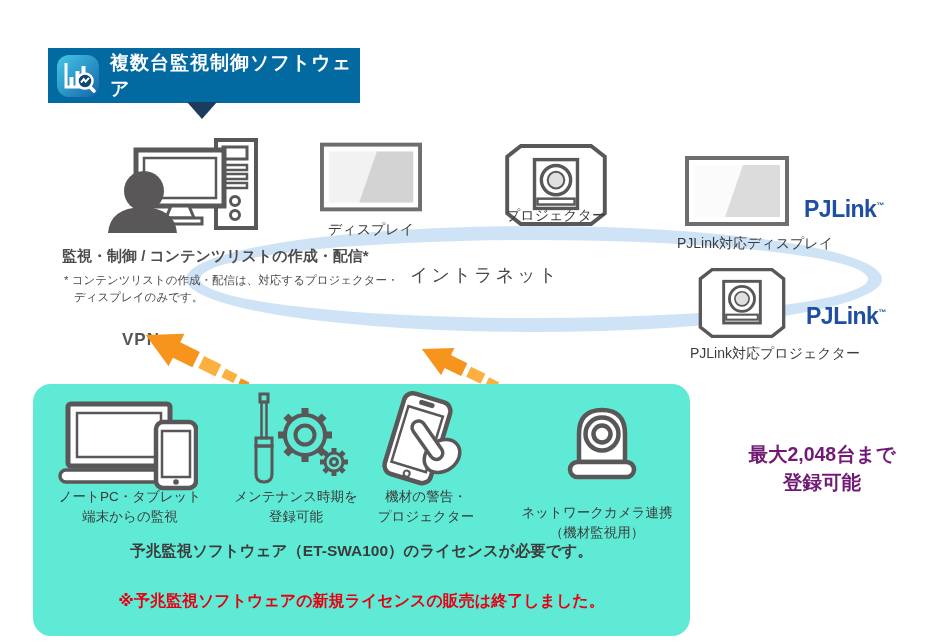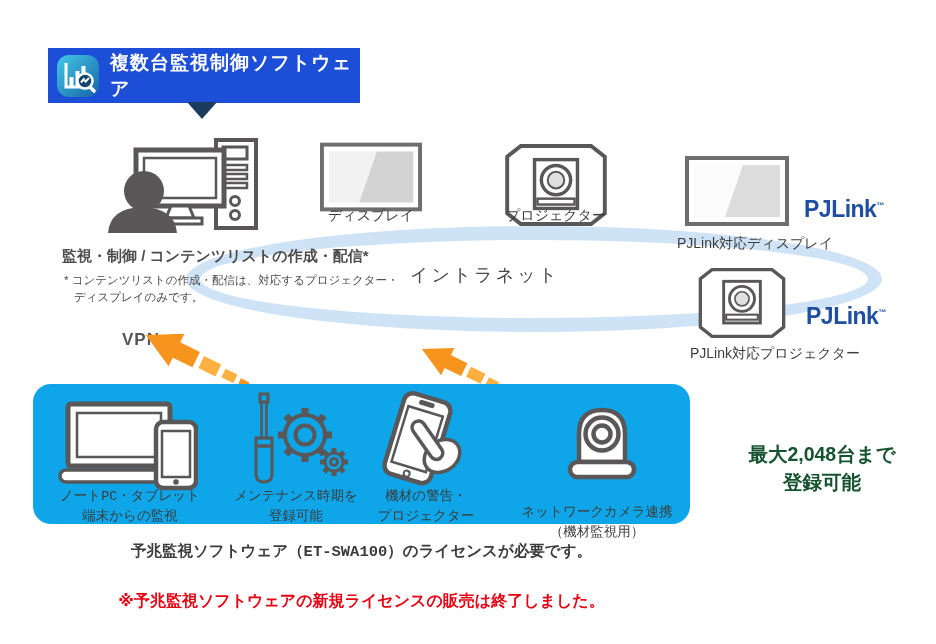--- a/index.html
+++ b/index.html
@@ -1,39 +1,39 @@
 <!DOCTYPE html>
 <html><head>
 <meta charset="utf-8">
 <style>
   html,body{margin:0;padding:0;background:#fff;}
   body{font-family:"Liberation Sans","DejaVu Sans",sans-serif;}
   #stage{position:relative;width:936px;height:644px;background:#fff;overflow:hidden;}
   .abs{position:absolute;}
   .lbl{font-size:14px;color:#3c3c3c;text-align:center;line-height:1.45;}
   
-  .badge{left:48px;top:48px;width:312px;height:55px;background:#1d4ed8;display:flex;align-items:center;gap:10px;padding-left:8px;box-sizing:border-box;}
+  .badge{left:48px;top:48px;width:312px;height:55px;background:#0369a1;display:flex;align-items:center;gap:10px;padding-left:8px;box-sizing:border-box;}
   .badge-title{color:#fff;font-size:19px;font-weight:bold;letter-spacing:1px;}
   .badge-pointer{left:187px;top:102px;width:0;height:0;border-left:15px solid transparent;border-right:15px solid transparent;border-top:17px solid #1b3c5e;}
   
   .ellipse{left:186px;top:226px;width:668px;height:78px;border:14px solid #cfe3f6;border-radius:50%;}
   .intranet{left:400px;top:263px;width:170px;font-size:18px;font-weight:normal;color:#4a4a4a;text-align:center;letter-spacing:3px;}
   
   .caption{left:62px;top:247px;font-size:15px;font-weight:600;color:#4c4c4c;}
   .footnote{left:64px;top:272px;font-size:11.5px;color:#4c4c4c;line-height:1.5;}
   .footnote .ind{padding-left:10px;}
   .vpn{left:122px;top:330px;font-size:17px;font-weight:bold;color:#565656;letter-spacing:1px;}
   
   .pjlink{font-size:23px;font-weight:bold;color:#1e4fa1;letter-spacing:-0.5px;font-style:normal;}
   .pjlink sup{font-size:8px;vertical-align:super;}
   
-  .pinkbox{left:33px;top:384px;width:657px;height:140px;background:#0ea5e9;border-radius:18px;font-family:Liberation Mono, monospace;}
+  .pinkbox{left:33px;top:384px;width:657px;height:252px;background:#5eead4;border-radius:18px;}
   .item-label{position:absolute;top:103px;font-size:13.5px;color:#3c3c3c;text-align:center;line-height:1.5;}
   .license{position:absolute;top:157px;left:0;width:100%;text-align:center;font-size:15.5px;font-weight:bold;color:#3c3c3c;}
-  .capacity{left:727px;top:440px;width:190px;text-align:center;font-size:19.5px;font-weight:bold;color:#14532d;line-height:1.45;}
+  .capacity{left:727px;top:440px;width:190px;text-align:center;font-size:19.5px;font-weight:bold;color:#701a75;line-height:1.45;}
   .redline{left:33px;top:591px;width:657px;text-align:center;font-size:16px;font-weight:bold;color:#e60012;}
 </style>
 </head>
 <body>
 
 <div id="stage">
 
   <div class="abs ellipse"></div>
 
   <div class="abs badge">
@@ -77,21 +77,21 @@
     </svg>
   </div>
 
   <div class="abs" style="left:320px;top:142px;">
     <svg width="102" height="70" viewBox="0 0 104 70">
       <rect x="2" y="2" width="100" height="66" fill="#fff" stroke="#6e6e6e" stroke-width="4"></rect>
       <rect x="9" y="9" width="86" height="52" fill="#f2f2f2"></rect>
       <polygon points="58,9 95,9 95,61 40,61" fill="#d3d3d4"></polygon>
     </svg>
   </div>
-  <div class="abs lbl" style="left:301px;top:205px;width:140px;">ディスプレイ</div>
+  <div class="abs lbl" style="left:301px;top:219px;width:140px;">ディスプレイ</div>
 
   <div class="abs" style="left:504px;top:144px;">
     <svg width="104" height="82" viewBox="0 0 104 84">
       <path d="M16 2 H88 L102 13 V71 L88 82 H16 L2 71 V13 Z" fill="#fff" stroke="#595757" stroke-width="4"></path>
       <rect x="30" y="16" width="44" height="50" fill="#fff" stroke="#595757" stroke-width="3.5"></rect>
       <circle cx="52" cy="37" r="15" fill="#fff" stroke="#595757" stroke-width="3.5"></circle>
       <circle cx="52" cy="37" r="8.5" fill="#e0e0e0" stroke="#595757" stroke-width="2"></circle>
       <rect x="33" y="56" width="38" height="6" fill="#fff" stroke="#595757" stroke-width="2.5"></rect>
     </svg>
   </div>

